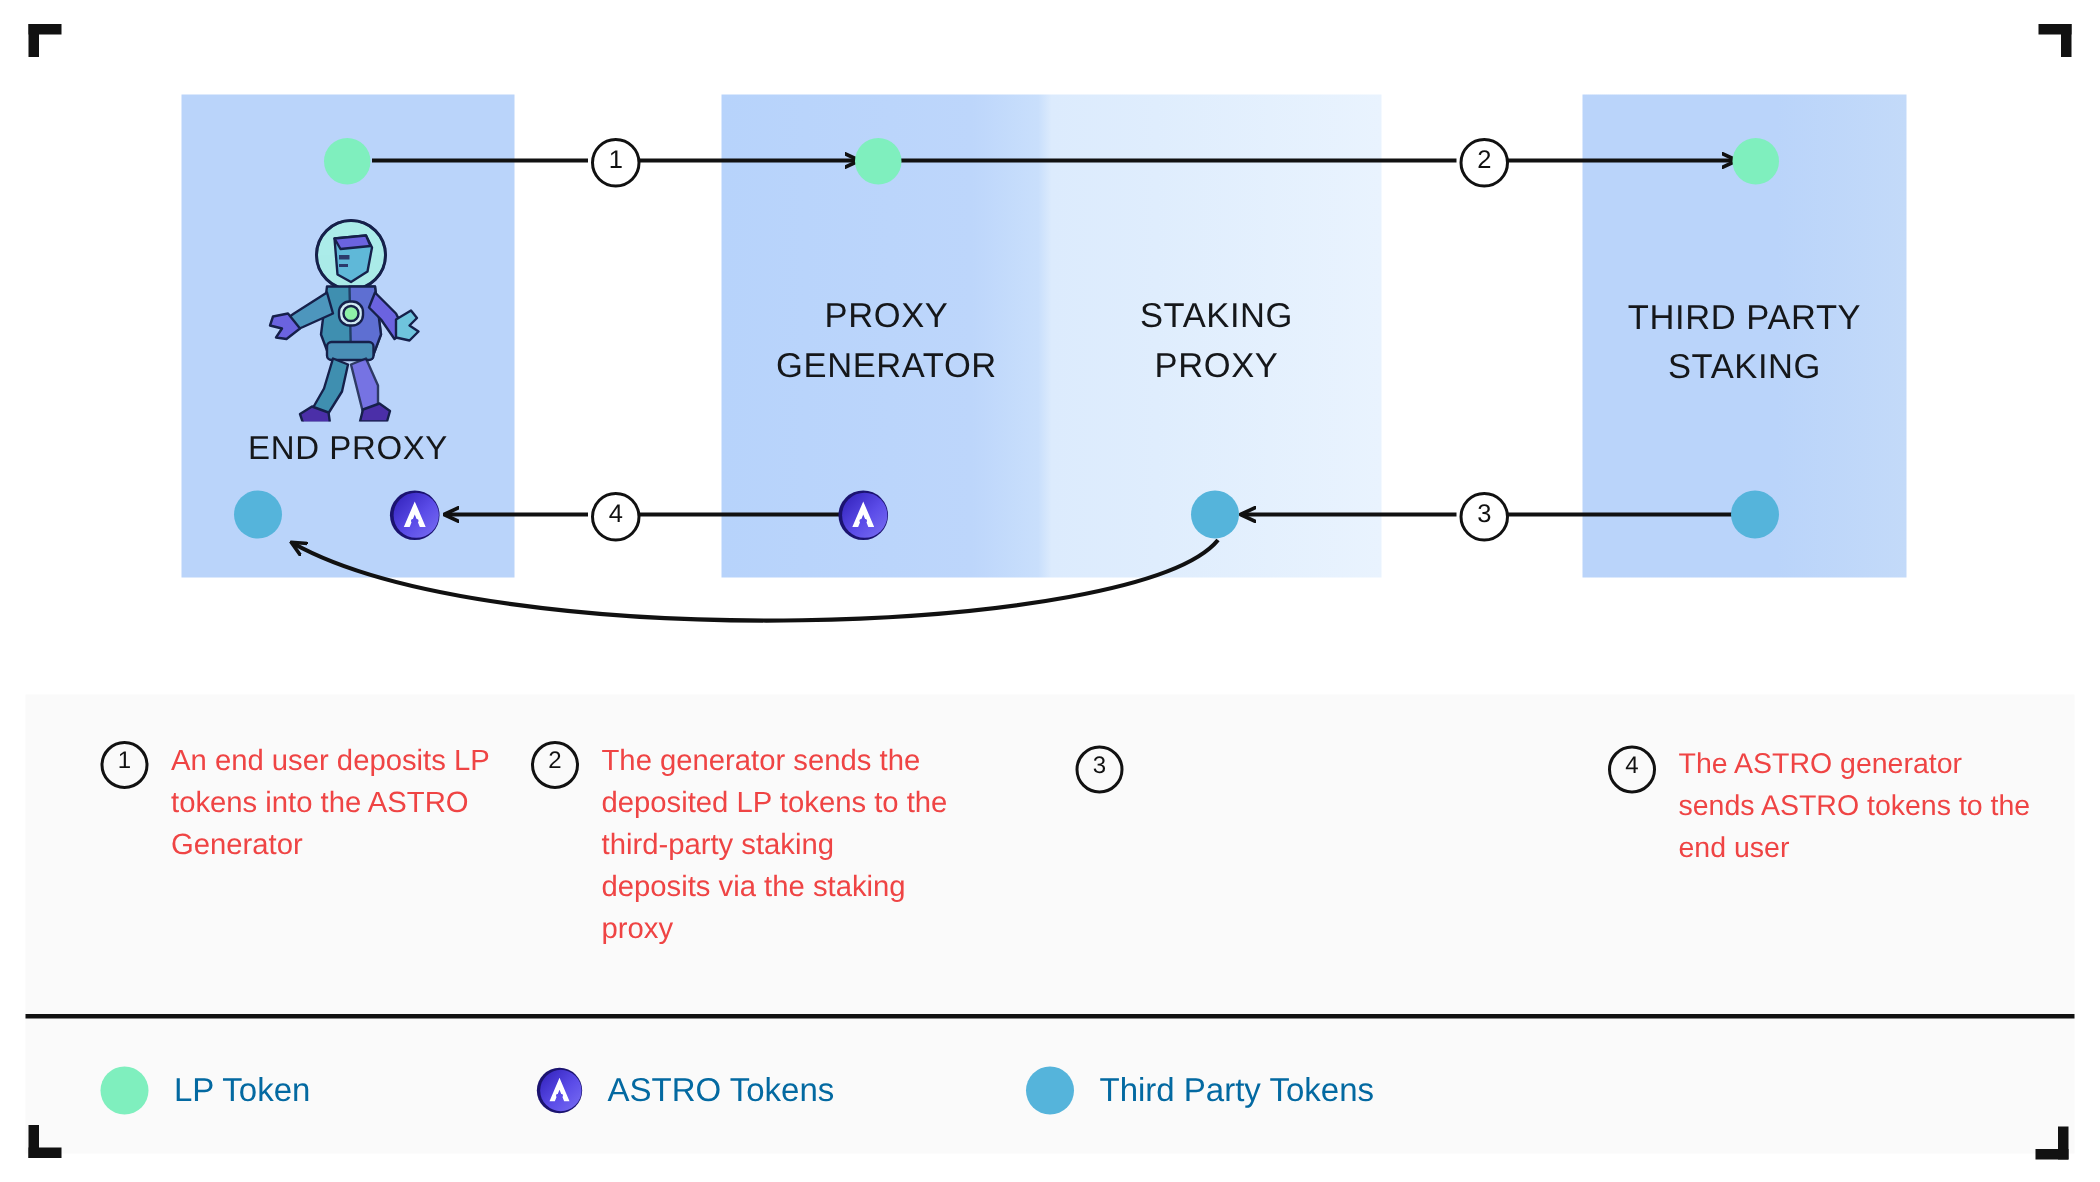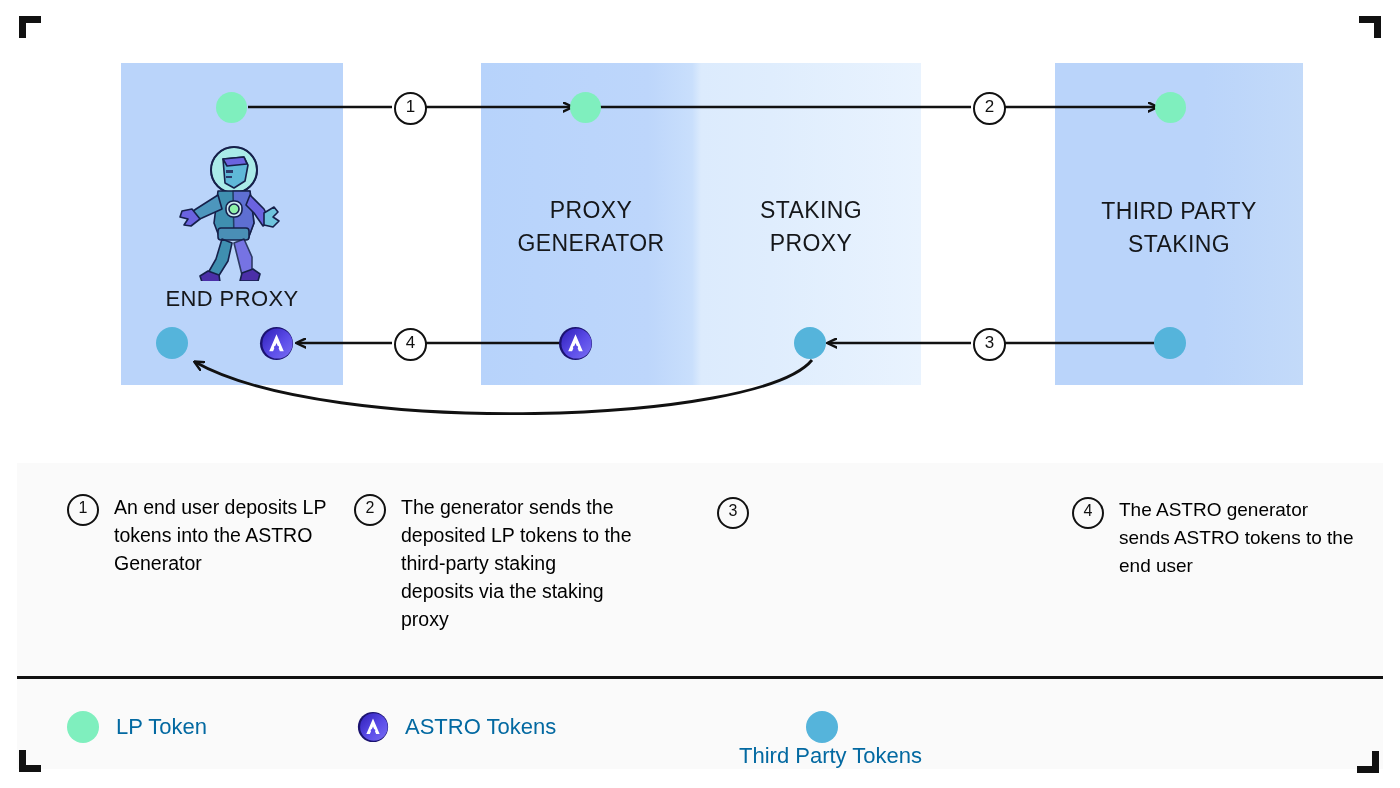--- a/index.html
+++ b/index.html
@@ -66,21 +66,21 @@
   }
   .col-middle {
     left: 481px;
     width: 440px;
     background: linear-gradient(to right,
         #b7d3fb 0%, #bdd6fb 38%, #c9dffc 48%,
         #dcebfd 50%, #dfedfd 66%, #e9f3fe 100%);
   }
   .col-third {
     left: 1055px;
-    width: 248px;
+    width: 216px;
     background: linear-gradient(to right, #bad4fa 0%, #bad4fa 60%, #c3daf9 100%);
   }
 
   .col-label {
     position: absolute;
     left: 0; right: 0;
     text-align: center;
     color: #15171a;
     font-size: 23px;
     line-height: 33px;
@@ -183,21 +183,21 @@
     text-align: center;
     font-size: 16px;
     line-height: 24px;
     color: #111;
     margin-top: 1px;
   }
   .cap-text {
     margin-left: 15px;
     font-size: 19.5px;
     line-height: 28px;
-    color: #000000;
+    color: #ef4444;
     white-space: pre-line;
   }
   .cap-3 .cap-text, .cap-4 .cap-text { font-size: 19px; }
   .cap-3 { top: 33px; }
   .cap-4 { top: 33px; }
 
   #legend-divider {
     position: absolute;
     left: 0;
     top: 213px;
@@ -214,21 +214,21 @@
     height: 90px;
   }
   .legend-item {
     position: absolute;
     top: 32px;
     display: flex;
     align-items: center;
   }
   .lg-1 { left: 50px; }
   .lg-2 { left: 340px; }
-  .lg-3 { left: 705px; flex-direction: column; }
+  .lg-3 { left: 667px; }
 
   .legend-swatch {
     flex: 0 0 auto;
     width: 32px;
     height: 32px;
     border-radius: 50%;
   }
   .legend-swatch.green { background: #7fefbe; }
   .legend-swatch.blue  { background: #55b4db; }
   .legend-label {

